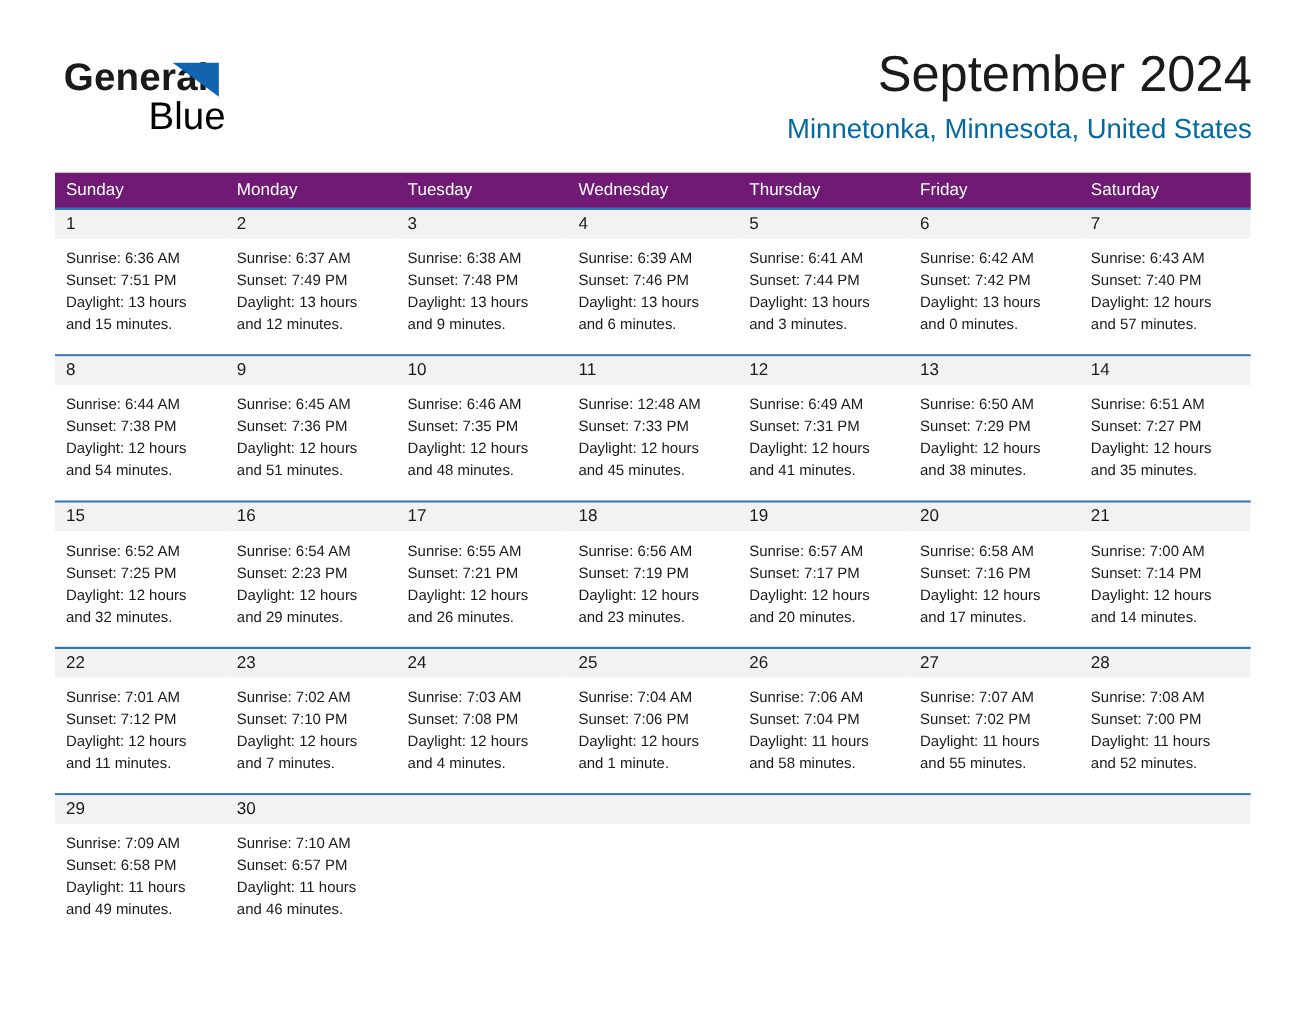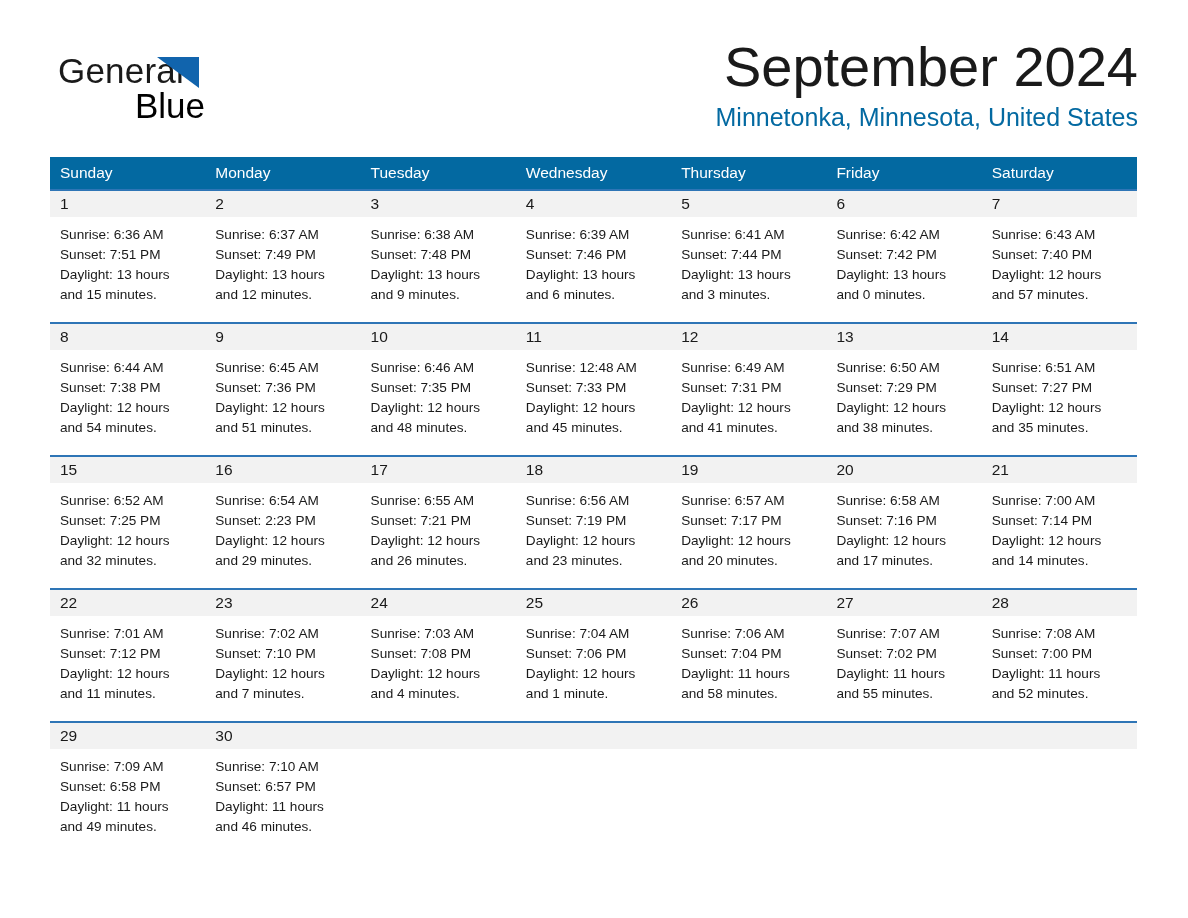--- a/index.html
+++ b/index.html
@@ -37,21 +37,21 @@
     height: 90px;
   }
   .brand-line1 {
     position: absolute;
     left: 0;
     top: 0;
     font-size: 35px;
     line-height: 40px;
     letter-spacing: .2px;
     color: #1a1a1a;
-    font-weight: 400;
+    font-weight: 700;
     white-space: nowrap;
   }
   .brand-tri {
     position: absolute;
     left: 99px;
     top: 6px;
     width: 0;
     height: 0;
     border-top: 31px solid #1164ad;
     border-left: 42px solid transparent;
@@ -66,21 +66,21 @@
     font-weight: 400;
     white-space: nowrap;
   }
   .titles {
     position: absolute;
     right: 0;
     top: 0;
     text-align: right;
   }
   .month-title {
-    font-size: 56px;
+    font-size: 46px;
     line-height: 54px;
     font-weight: 400;
     color: #1a1a1a;
     white-space: nowrap;
   }
   .location-title {
     font-size: 25px;
     line-height: 34px;
     font-weight: 400;
     color: #0369a1;
@@ -90,21 +90,21 @@
 
   
   .calendar {
     position: absolute;
     left: 50px;
     top: 157px;
     width: 1087px;
   }
   .weekdays {
     display: flex;
-    background: #0369a1;
+    background: #701a75;
     height: 32px;
   }
   .weekday {
     flex: 1 1 0;
     min-width: 0;
     color: #ffffff;
     font-size: 15.5px;
     line-height: 32px;
     padding-left: 10px;
     box-sizing: border-box;

